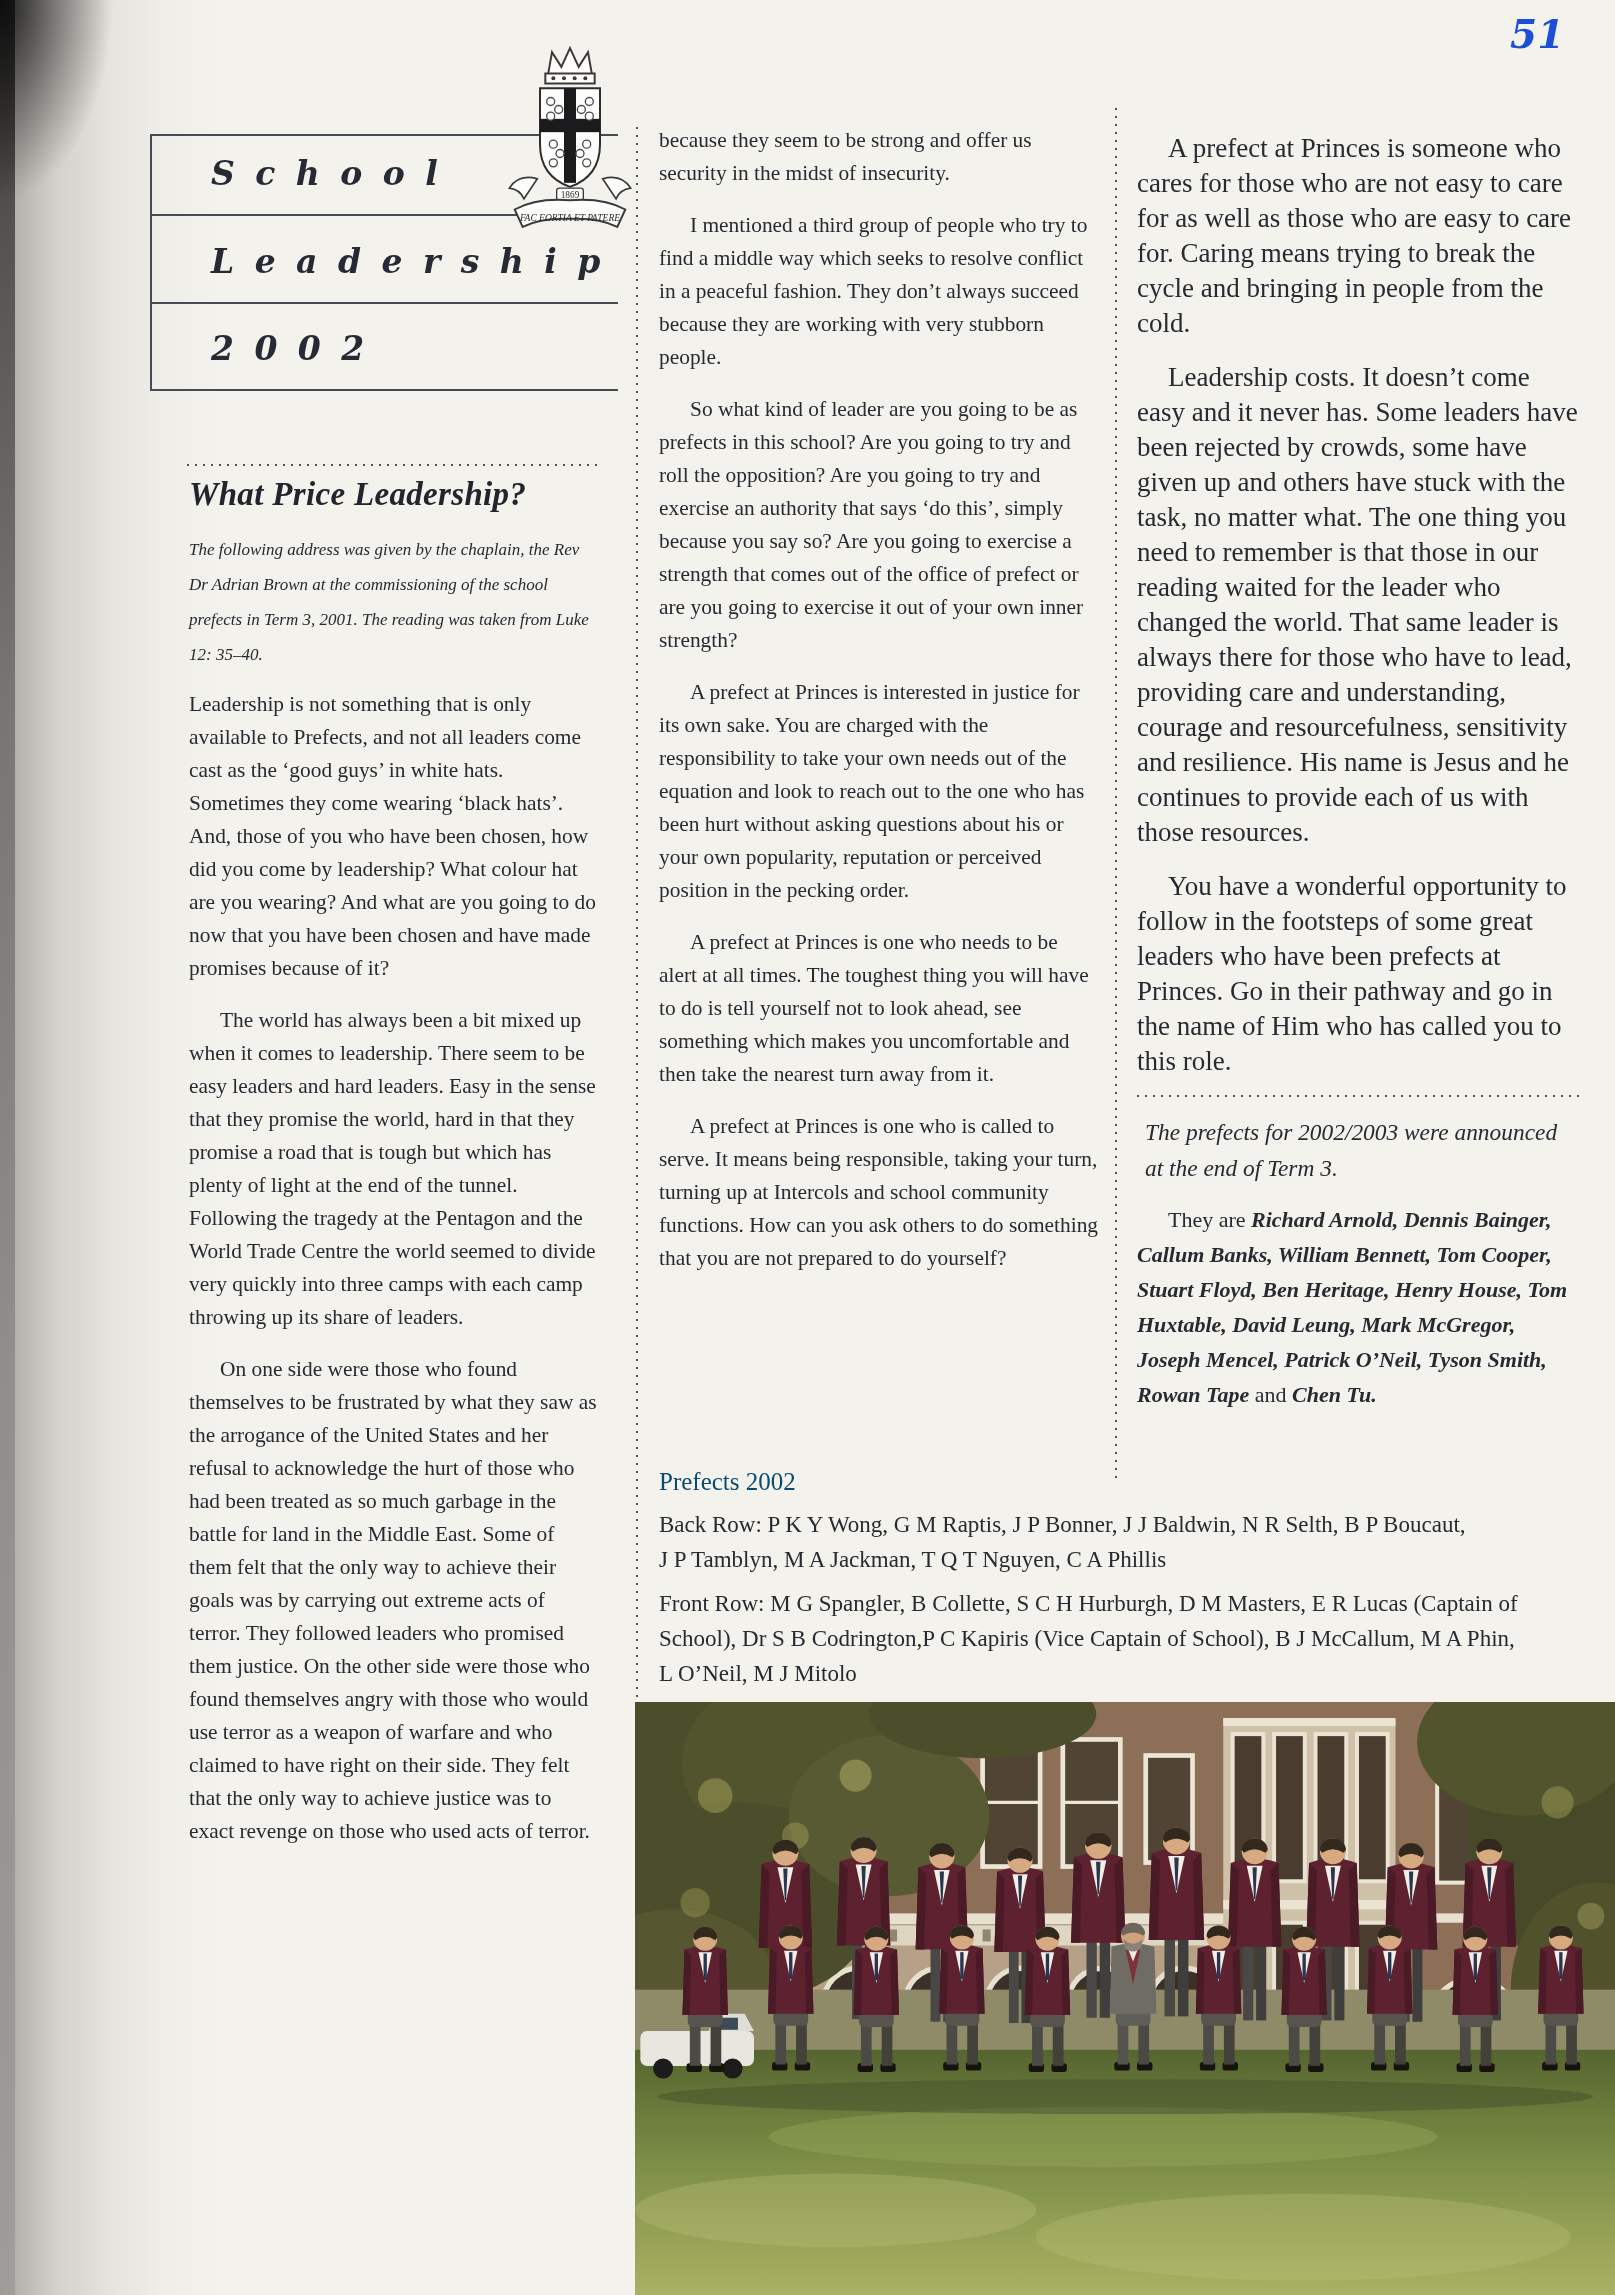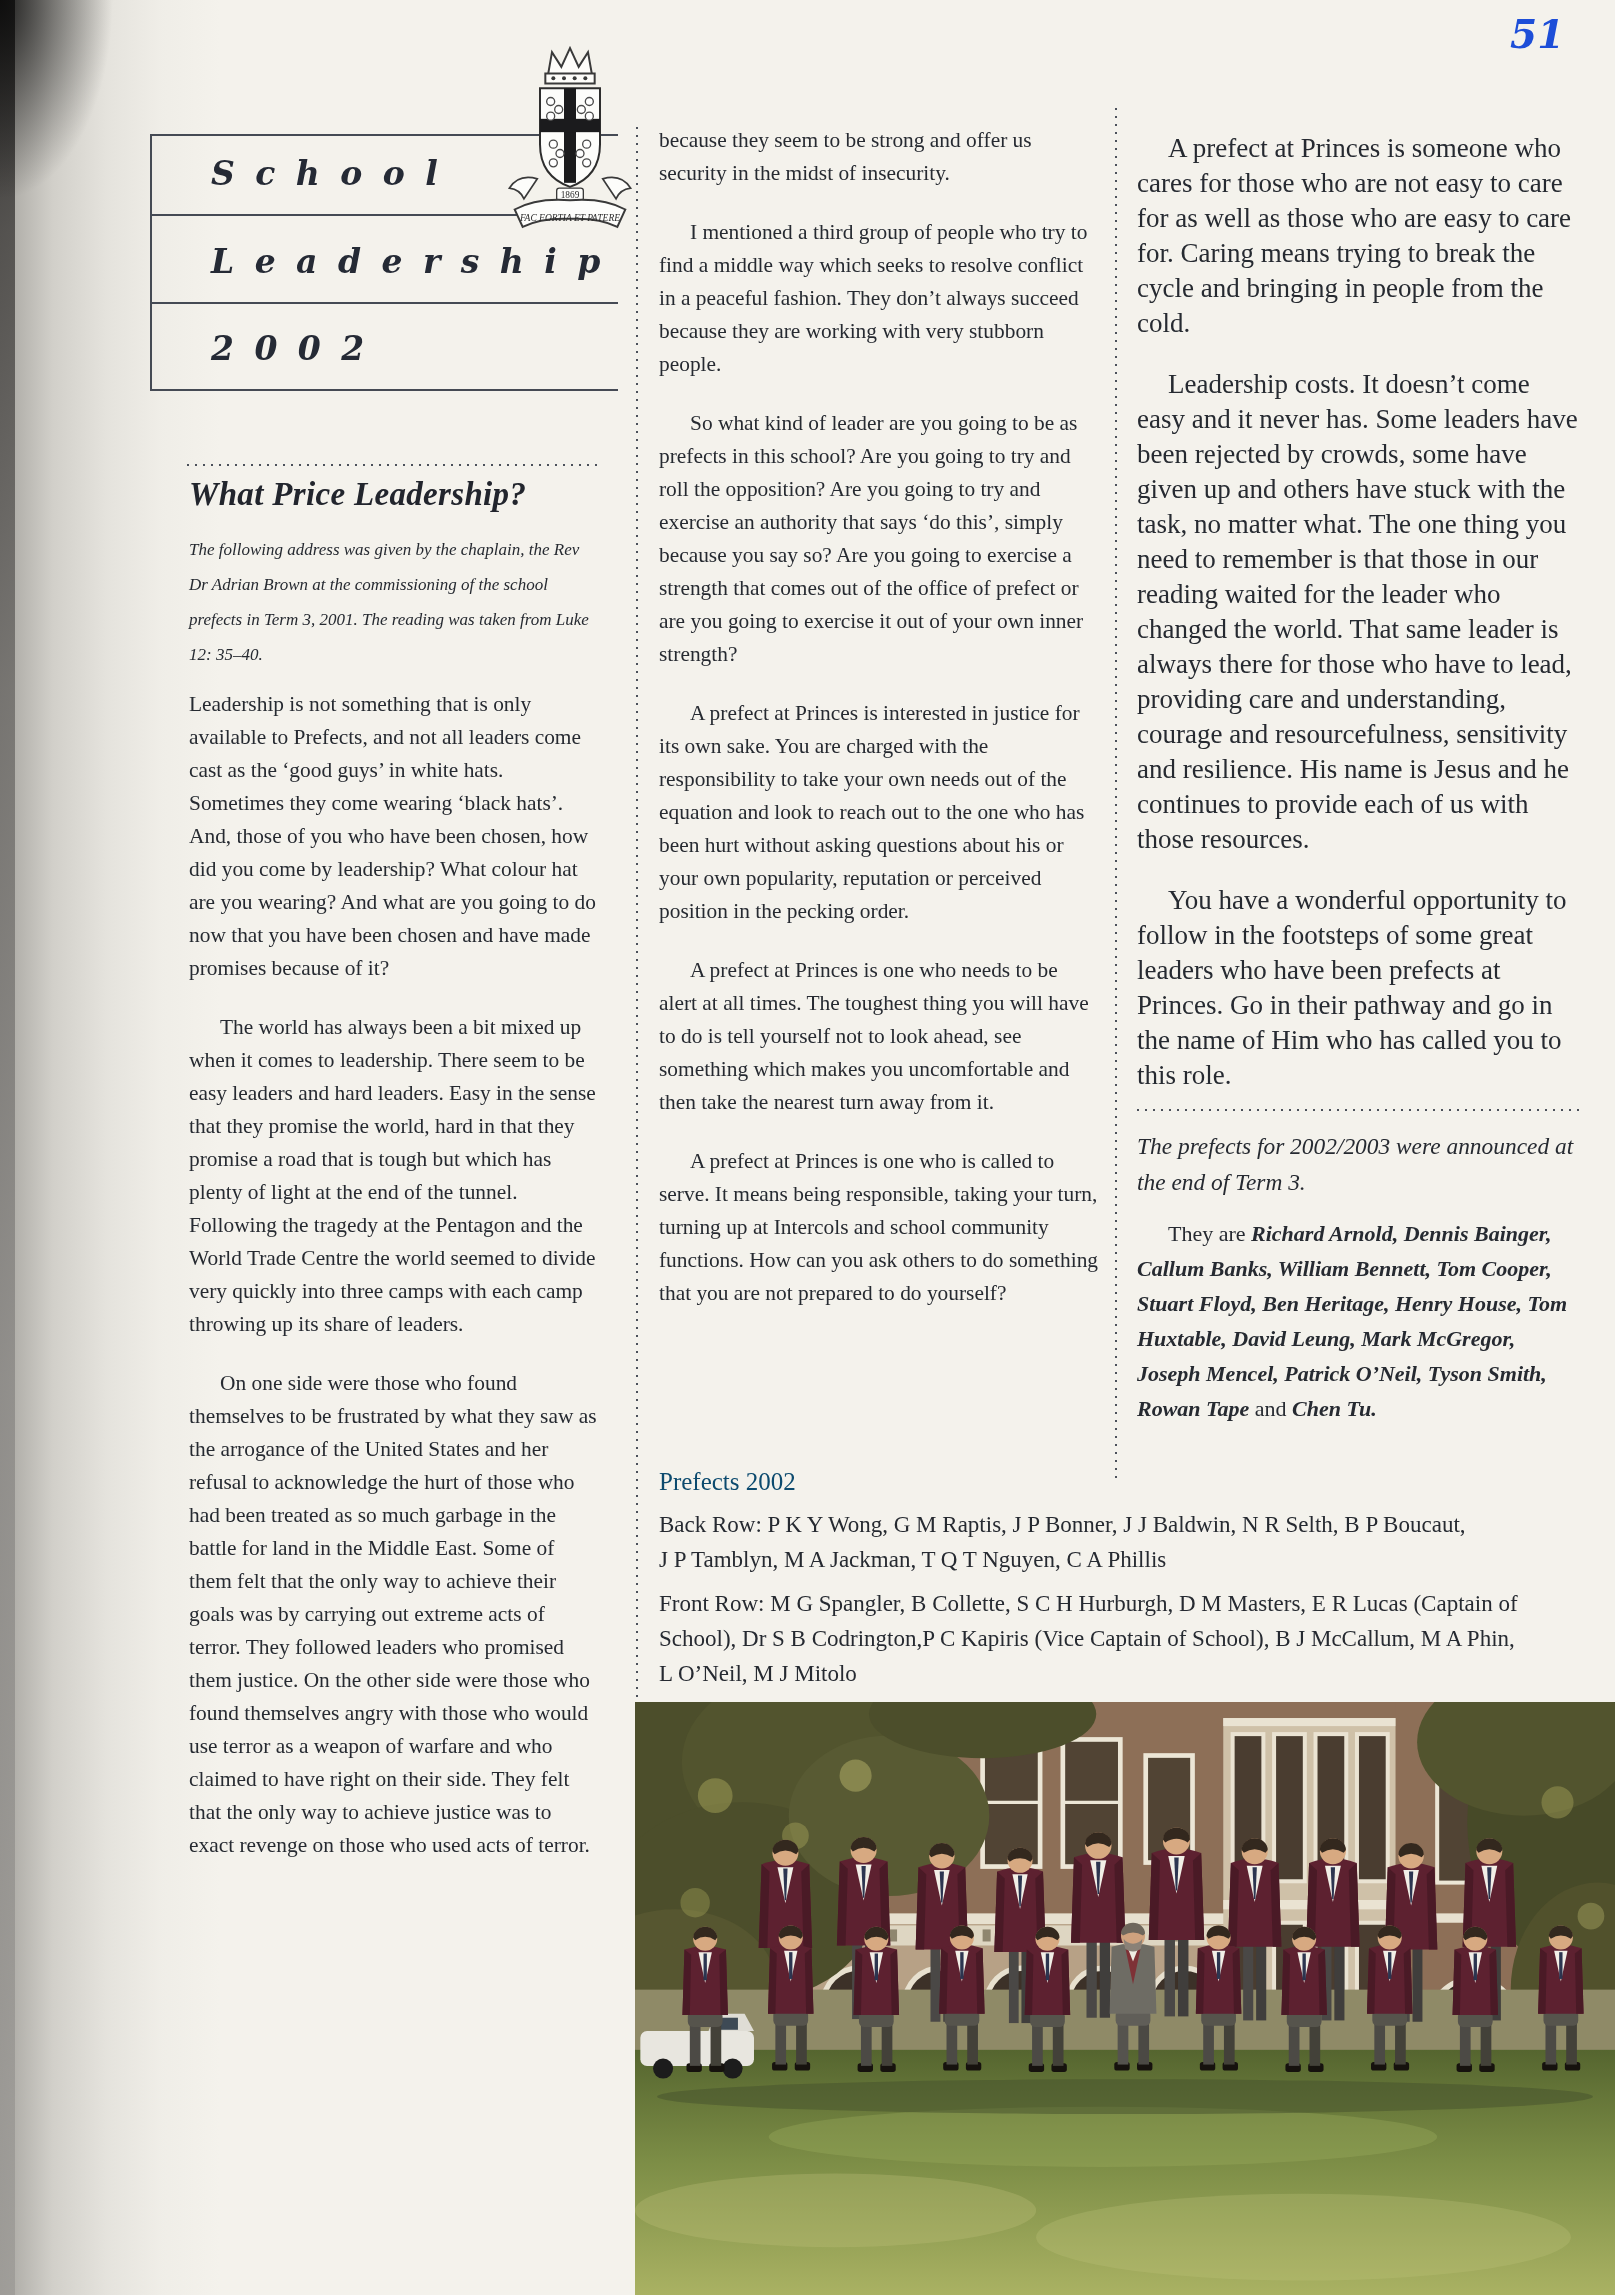--- a/index.html
+++ b/index.html
@@ -45,26 +45,26 @@
   
   .col{position:absolute;}
   #col1{left:189px;top:476px;width:411px;}
   #col2{left:659px;top:124px;width:441px;}
   #col3{left:1137px;top:131px;width:443px;}
 
   #col1 h2{margin:0 0 19px 0;font-size:33px;font-style:italic;font-weight:bold;color:#22252d;letter-spacing:.01em;}
   p.intro{font-style:italic;font-size:17px;line-height:35px;margin:0;}
   .flow p{font-size:21.4px;line-height:33px;margin:0;text-indent:31px;}
   #col3 .flow p{font-size:27px;line-height:35px;}
-  .flow p + p{margin-top:26px;}
+  .flow p + p{margin-top:19px;}
   #col1 .flow{margin-top:16px;}
   .noindent{text-indent:0 !important;}
 
   #col3 .sep{margin:16px 0 17.4px 0;width:100%;}
-  .announce-intro{font-style:italic;font-size:23.4px;line-height:36px;margin:0 0 16px 0;}
+  .announce-intro{font-style:italic;font-size:23.4px;line-height:36px;margin:0 0 16px 8px;}
   .names{font-size:22px;line-height:35px;text-indent:31px;margin:0;}
   .names .b{font-weight:bold;font-style:italic;}
 
   
   .caption-block{position:absolute;left:659px;top:1468px;width:952px;}
   .caption-title{font-size:25px;margin:0 0 10.7px 0;color:#0c4a6e;}
   p.caption{font-size:23px;line-height:35px;margin:0 0 9.4px 0;white-space:pre-line;}
 
   
   .photo{position:absolute;left:635px;top:1702px;width:980px;height:594px;overflow:hidden;background:#7b7b4e;}

